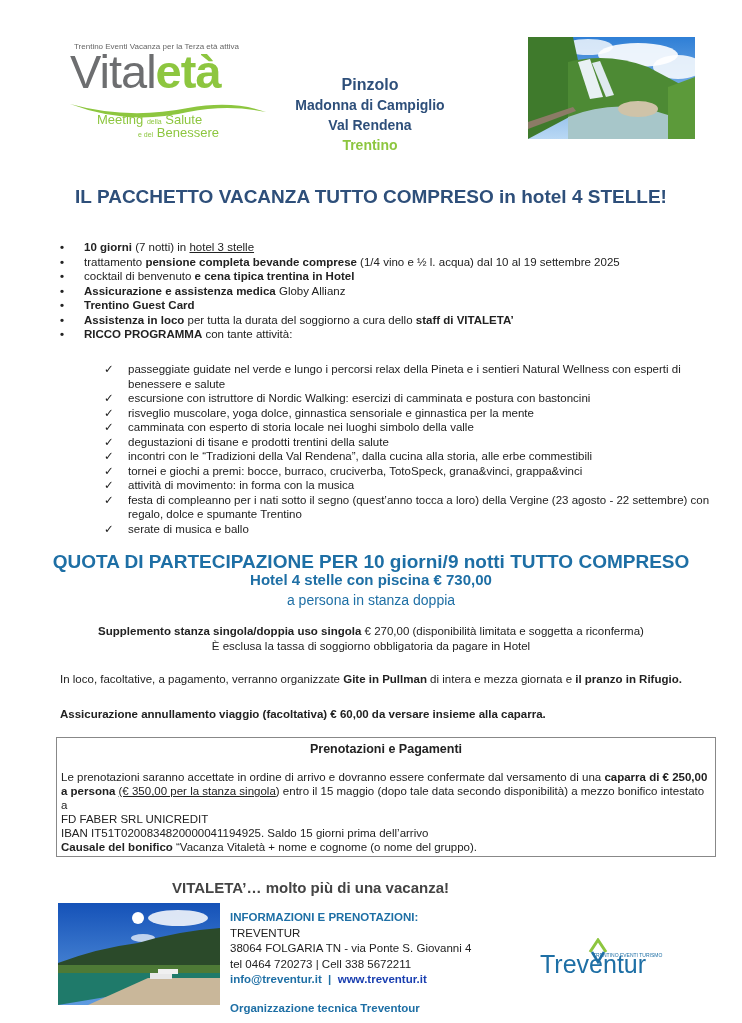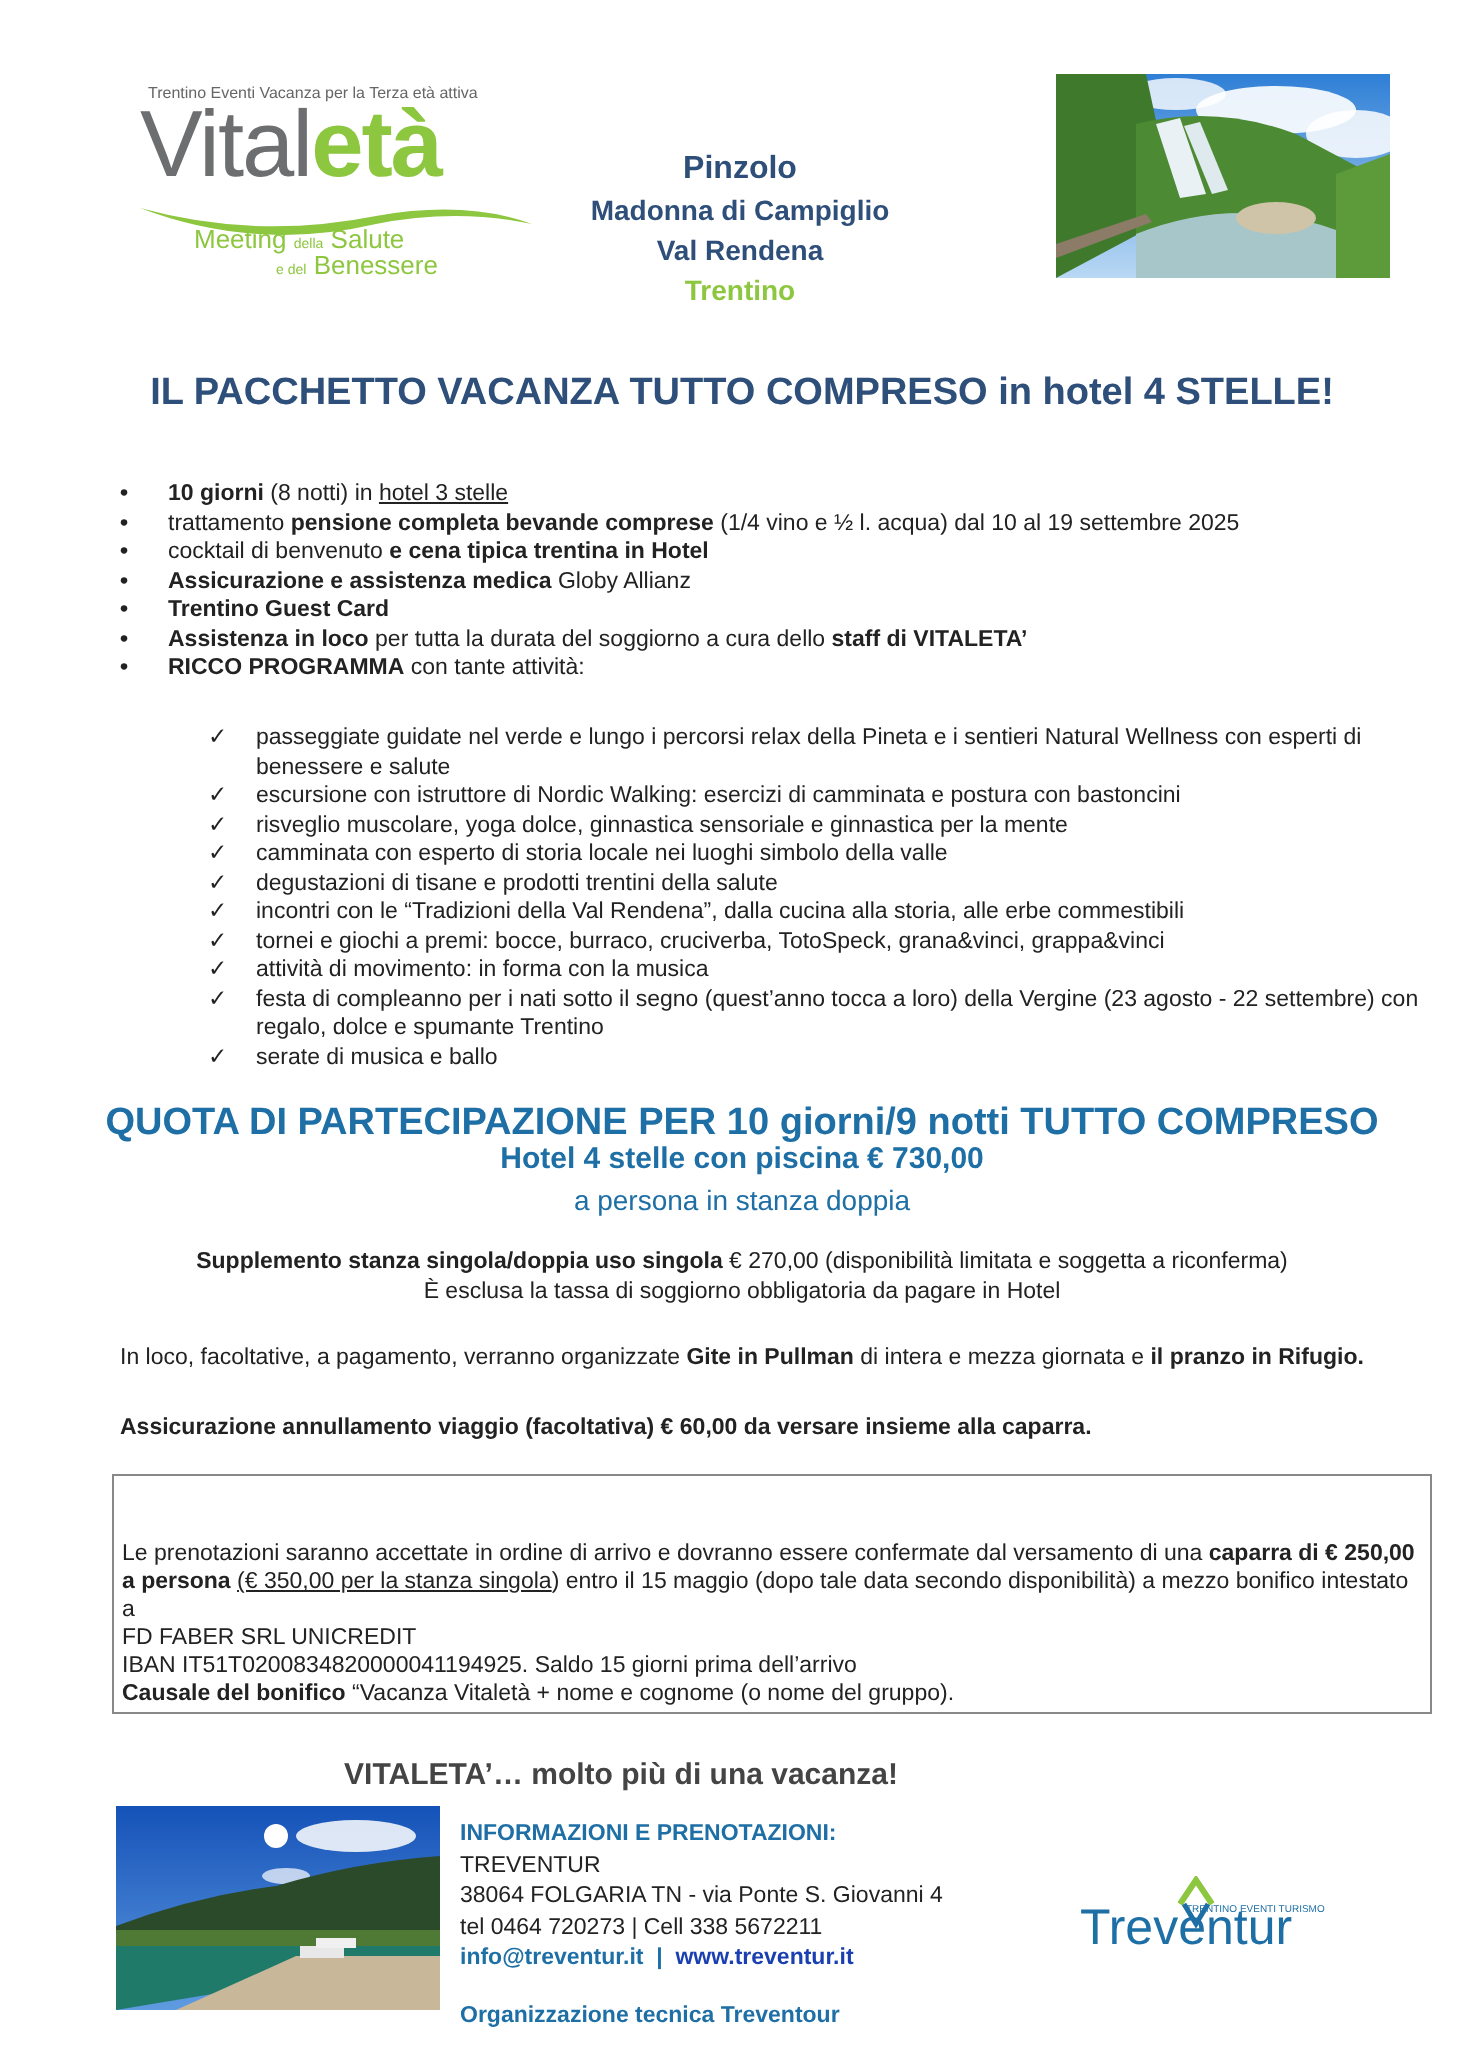--- a/index.html
+++ b/index.html
@@ -109,21 +109,21 @@
     <path d="M40 80 Q90 60 140 78 L167 85 L167 102 L40 102 Z" fill="#a7c6c9"></path>
     <ellipse cx="110" cy="72" rx="20" ry="8" fill="#cfc3a8"></ellipse>
     <path d="M0 85 L45 70 L48 74 L0 92 Z" fill="#8c7b66"></path>
     <path d="M140 50 L167 40 L167 102 L140 102 Z" fill="#5c9a3a"></path>
   </svg>
 </div>
 
 <div class="abs" id="headline">IL PACCHETTO VACANZA TUTTO COMPRESO in hotel 4 STELLE!</div>
 
 <ul class="bullets">
-  <li><b>10 giorni</b><span> (8 notti) in </span><u>hotel 3 stelle</u></li>
+  <li><b>10 giorni</b><span> (7 notti) in </span><u>hotel 3 stelle</u></li>
   <li><span>trattamento </span><b>pensione completa bevande comprese</b><span> (1/4 vino e ½ l. acqua) dal 10 al 19 settembre 2025</span></li>
   <li><span>cocktail di benvenuto </span><b>e cena tipica trentina in Hotel</b></li>
   <li><b>Assicurazione e assistenza medica</b><span> Globy Allianz</span></li>
   <li><b>Trentino Guest Card</b></li>
   <li><b>Assistenza in loco</b><span> per tutta la durata del soggiorno a cura dello </span><b>staff di VITALETA’</b></li>
   <li><b>RICCO PROGRAMMA</b><span> con tante attività:</span></li>
 </ul>
 
 <ul class="checks">
   <li><span class="chk">✓</span><span>passeggiate guidate nel verde e lungo i percorsi relax della Pineta e i sentieri Natural Wellness con esperti di benessere e salute</span></li>
@@ -148,20 +148,21 @@
   <div><b>Supplemento stanza singola/doppia uso singola</b><span> € 270,00 (disponibilità limitata e soggetta a riconferma)</span></div>
   <div>È esclusa la tassa di soggiorno obbligatoria da pagare in Hotel</div>
 </div>
 
 <div class="abs" id="gite">
   <span>In loco, facoltative, a pagamento, verranno organizzate </span><b>Gite in Pullman</b><span> di intera e mezza giornata e </span><b>il pranzo in Rifugio.</b>
 </div>
 <div class="abs" id="annull">Assicurazione annullamento viaggio (facoltativa) € 60,00 da versare insieme alla caparra.</div>
 
 <div class="abs" id="pren-box">
+  <div class="abs" id="pren-title">Prenotazioni e Pagamenti</div>
   <div class="abs" id="pren-body">
     <div>
       <span>Le prenotazioni saranno accettate in ordine di arrivo e dovranno essere confermate dal versamento di una </span><b>caparra di € 250,00 a persona</b><span> </span><u>(€ 350,00 per la stanza singola</u><span>) entro il 15 maggio (dopo tale data secondo disponibilità) a mezzo bonifico intestato a</span>
     </div>
     <div>FD FABER SRL UNICREDIT</div>
     <div>IBAN IT51T0200834820000041194925. Saldo 15 giorni prima dell’arrivo</div>
     <div><b>Causale del bonifico</b><span> “Vacanza Vitaletà + nome e cognome (o nome del gruppo).</span></div>
   </div>
 </div>
 

